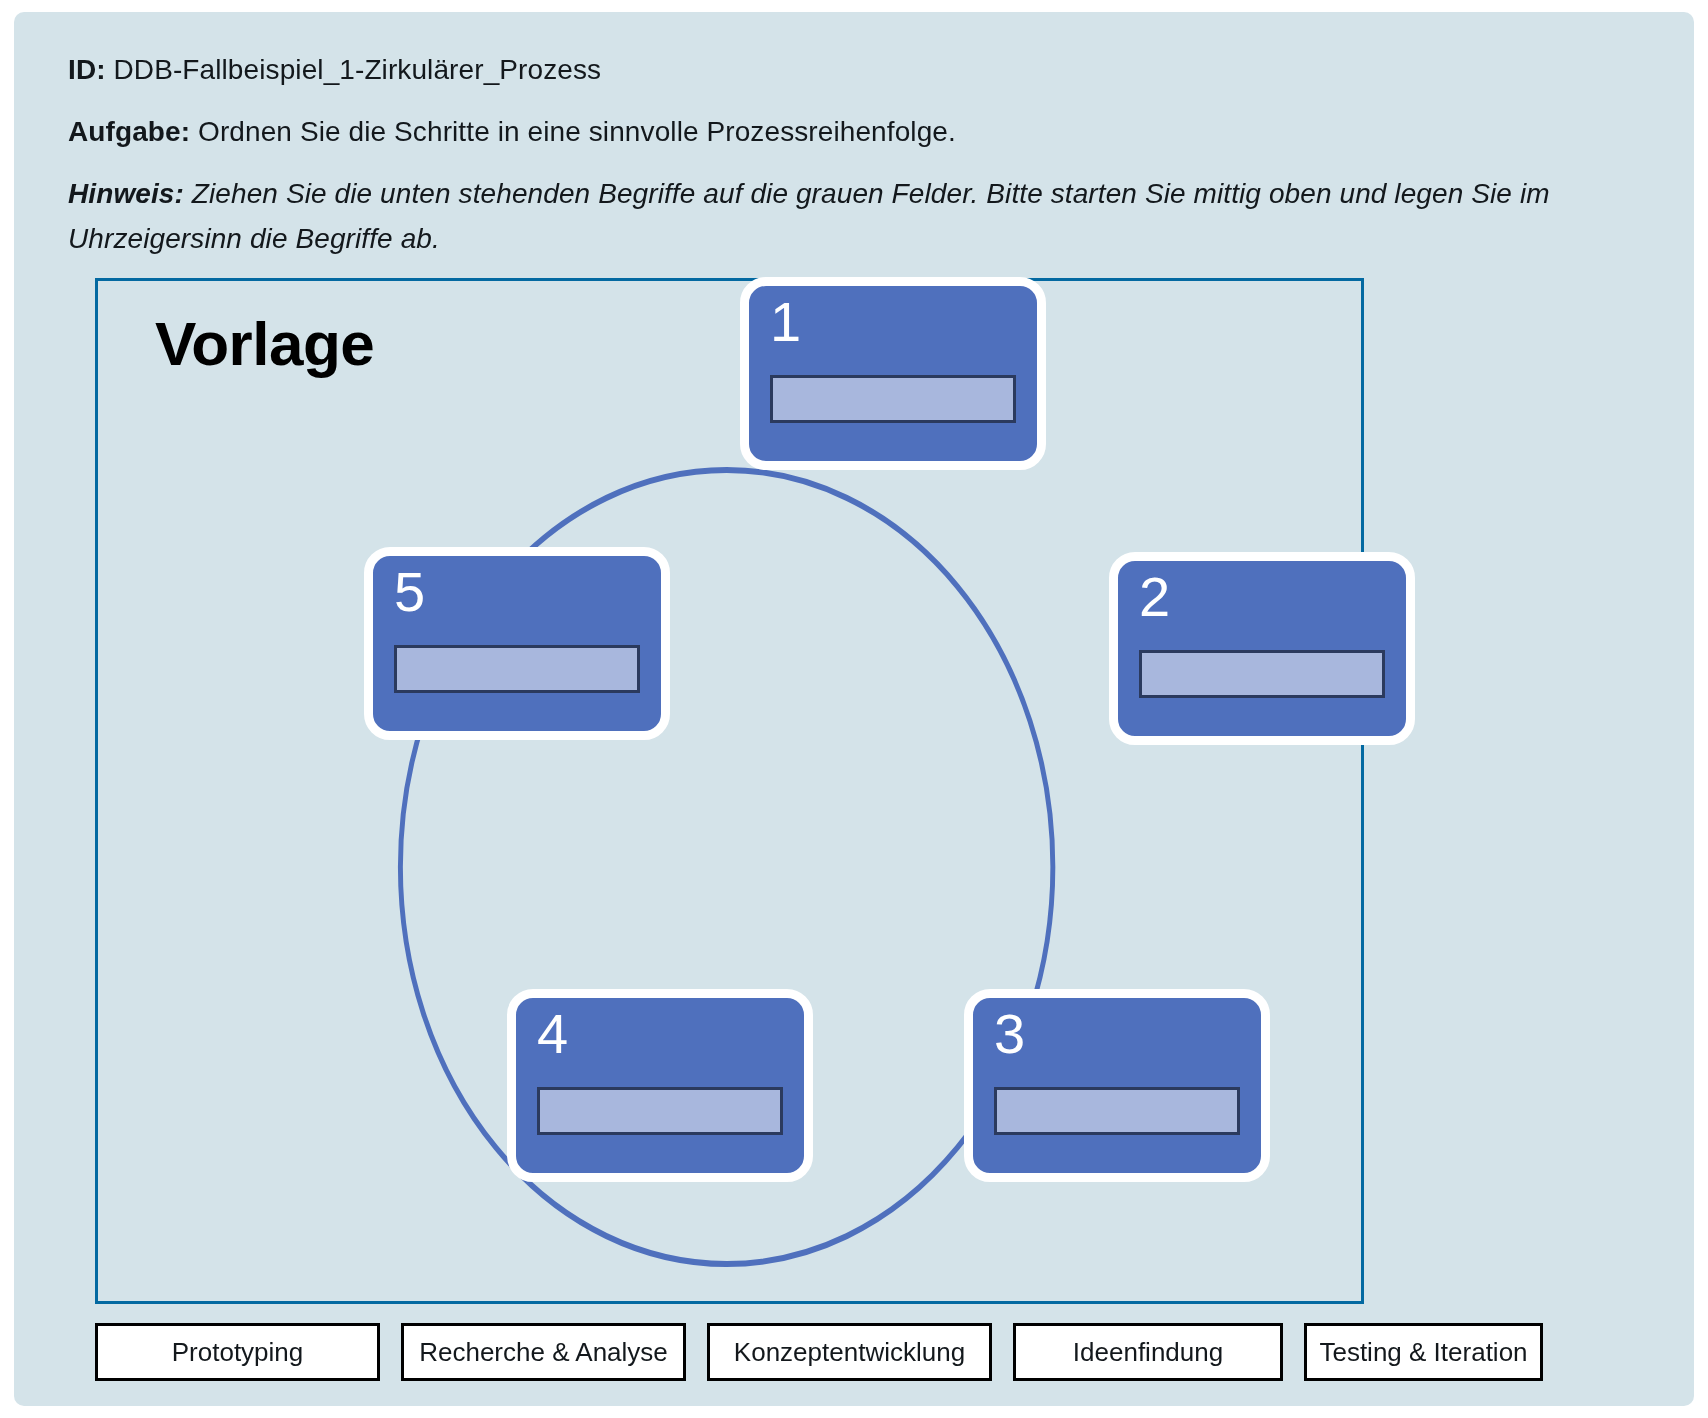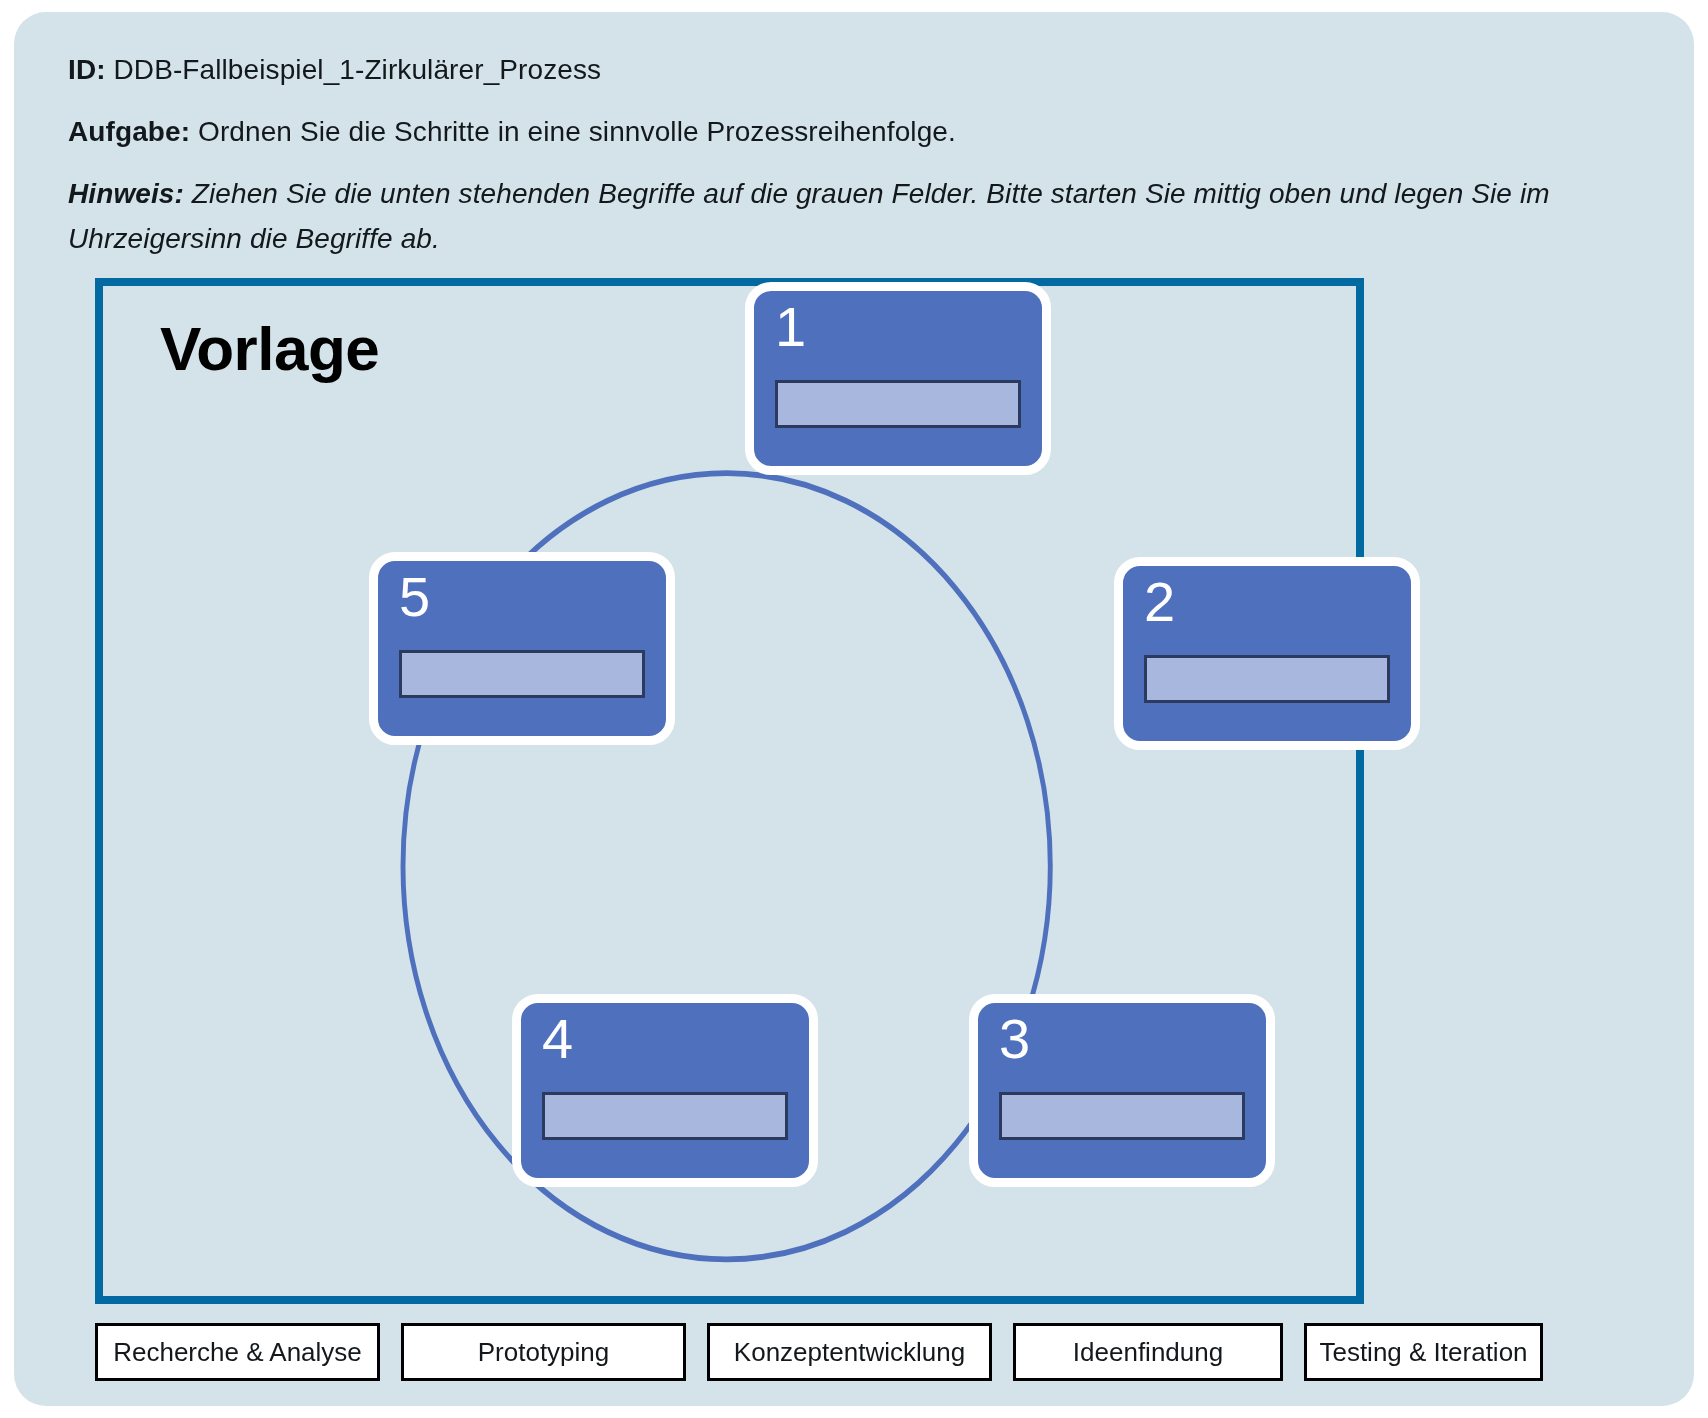--- a/index.html
+++ b/index.html
@@ -14,21 +14,21 @@
     overflow: hidden;
   }
 
   #page {
     position: absolute;
     left: 14px;
     top: 12px;
     width: 1680px;
     height: 1394px;
     background: #d4e3e9;
-    border-radius: 32px;
+    border-radius: 10px;
     box-sizing: border-box;
   }
 
   
   .meta {
     position: absolute;
     left: 54px;
     top: 36px;
     width: 1580px;
   }
@@ -44,21 +44,21 @@
     font-weight: bold;
   }
 
   
   #panel {
     position: absolute;
     left: 81px;
     top: 266px;
     width: 1269px;
     height: 1026px;
-    border: 8px solid #0369a1;
+    border: 3px solid #0369a1;
     box-sizing: border-box;
   }
 
   #panel-title {
     position: absolute;
     left: 57px;
     top: 27px;
     font-size: 62px;
     font-weight: bold;
     color: #000000;
@@ -188,20 +188,20 @@
     </div>
 
     <div class="node" id="node-5">
       <span class="node-num">5</span>
       <div class="dropzone"></div>
     </div>
 
   </div>
 
   <div id="terms">
+    <div class="term" id="term-0">Prototyping</div>
     <div class="term" id="term-1">Recherche &amp; Analyse</div>
-    <div class="term" id="term-0">Prototyping</div>
     <div class="term" id="term-2">Konzeptentwicklung</div>
     <div class="term" id="term-3">Ideenfindung</div>
     <div class="term" id="term-4">Testing &amp; Iteration</div>
   </div>
 
 </div>
 
 </body></html>

